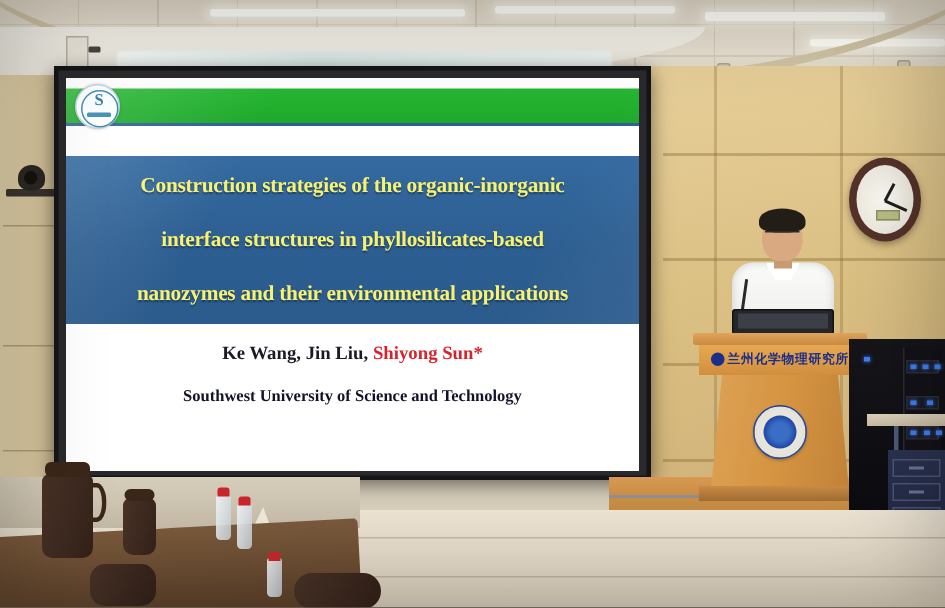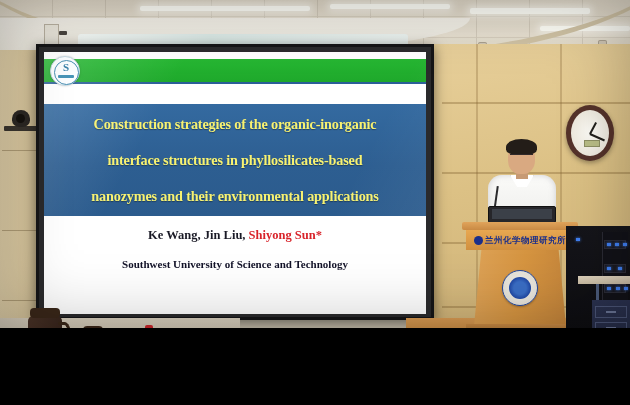--- a/index.html
+++ b/index.html
@@ -1,20 +1,20 @@
 <!DOCTYPE html>
 <html><head>
 <meta charset="utf-8">
 <title>Conference Presentation Photo</title>
 <style>
   * { margin:0; padding:0; box-sizing:border-box; }
   html,body { width:630px; height:405px; overflow:hidden; background:#000; }
   body { font-family:"Liberation Serif", serif; }
 
-  .scene { position:relative; width:630px; height:328px; overflow:hidden;
+  .scene { position:relative; width:630px; height:405px; overflow:hidden;
            background:#d8cfbb; }
 
   
   .ceiling { position:absolute; left:0; top:0; width:630px; height:58px;
              background:linear-gradient(#ded6c6 0%, #e6dfd0 60%, #ddd4c3 100%); }
   .ceiling-grid { position:absolute; inset:0; opacity:.45;
       background:
         repeating-linear-gradient(90deg, transparent 0 52px, #b9b0a0 52px 53px),
         repeating-linear-gradient(0deg, transparent 0 20px, #c2b9a8 20px 21px); }
   .ceiling-arc { position:absolute; left:-40px; top:-46px; width:720px; height:110px;

